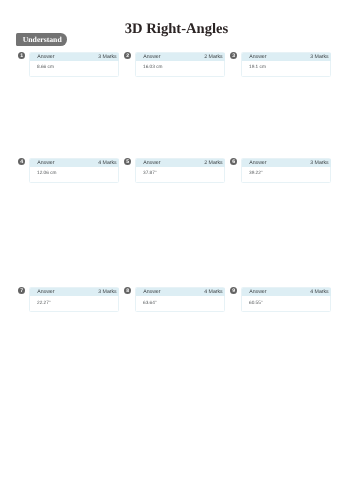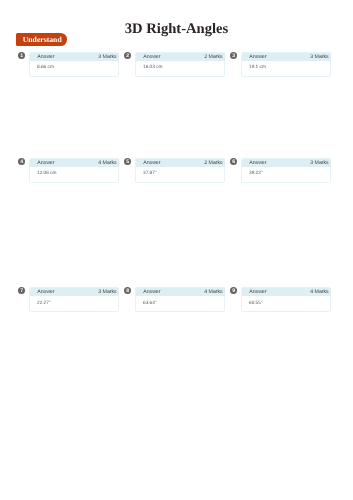--- a/index.html
+++ b/index.html
@@ -22,21 +22,21 @@
     font-family: "Liberation Serif", serif;
     font-weight: bold; font-size: 14.6px; line-height: 18px;
     color: #2b2424;
     will-change: transform;
   }
 
   
   .badge {
     position: absolute; left: 16px; top: 33px;
     height: 12.6px; padding: 0 5.0px 0 6.8px;
-    background: #c2410c; color: #ffffff;
+    background: #737373; color: #ffffff;
     border-radius: 1.5px 6.3px 6.3px 1.5px;
     font-family: "Liberation Serif", serif;
     font-weight: bold; font-size: 7.7px; line-height: 14.8px;
     display: inline-block; white-space: nowrap;
     will-change: transform;
   }
 
   
   .grid { position: absolute; left: 0; top: 0; width: 353px; height: 500px; }
 

